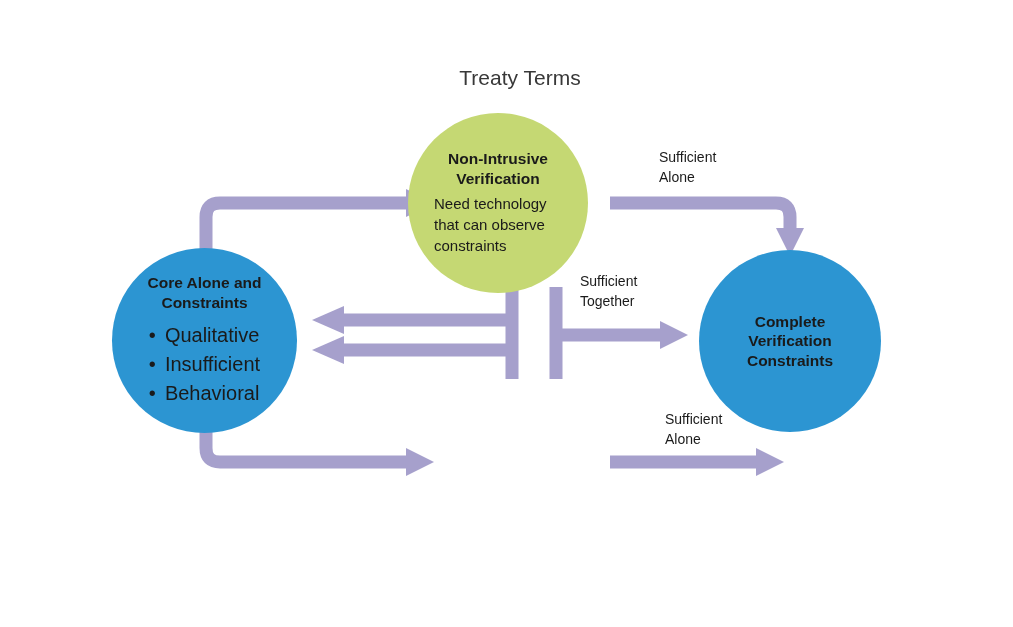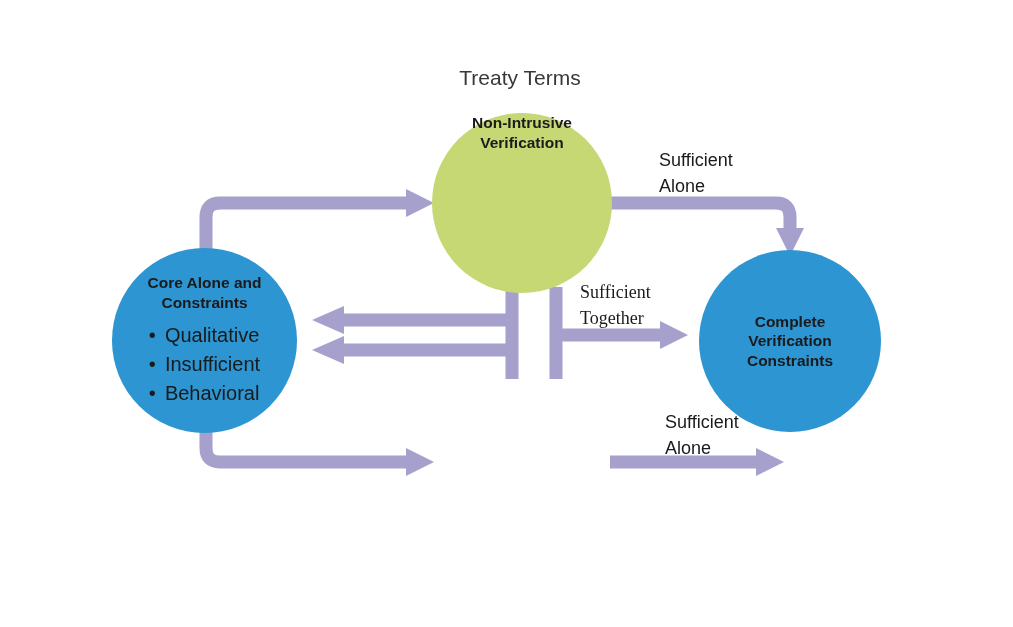--- a/index.html
+++ b/index.html
@@ -71,21 +71,21 @@
     list-style: none;
     margin: 8px 0 0 0;
     padding: 0;
     font-size: 20px;
     line-height: 1.45;
     text-align: left;
   }
   .bullets li::before { content: "•"; margin-right: 9px; }
   .edge-label {
     position: absolute;
-    font-size: 18px;
+    font-size: 14px;
     line-height: 1.42;
     color: var(--color-text);
   }
   .w-core-head { width: 130px; }
   .w-noni-head { width: 116px; }
   .w-noni-body { width: 128px; }
   .w-intr-head { width: 116px; }
   .w-intr-body { width: 146px; }
   .w-comp-head { width: 98px; }
 </style>
@@ -142,32 +142,33 @@
 
   <div class="circle blue" style="left:112px; top:248px; width:185px; height:185px;">
     <div class="node-heading w-core-head">Core Alone and Constraints</div>
     <ul class="bullets">
       <li>Qualitative</li>
       <li>Insufficient</li>
       <li>Behavioral</li>
     </ul>
   </div>
 
-  <div class="circle green" style="left:432px; top:113px; width:180px; height:180px;justify-content:space-between;">
+  <div class="circle green" style="left:408px; top:113px; width:180px; height:180px;">
     <div class="node-heading w-noni-head">Non-Intrusive Verification</div>
+    <div class="node-body w-noni-body">Need technology that can observe constraints</div>
   </div>
 
 
   <div class="circle blue" style="left:699px; top:250px; width:182px; height:182px;">
     <div class="node-heading w-comp-head">Complete Verification Constraints</div>
   </div>
 
   <div class="edge-label" style="left:659px; top:148px; width:85px;">Sufficient Alone</div>
 
 
-  <div class="edge-label" style="left:580px; top:280px; width:80px;font-family:Liberation Serif, serif;">Sufficient Together</div>
+  <div class="edge-label" style="left:580px; top:272px; width:80px;">Sufficient Together</div>
 
 
   <div class="edge-label" style="left:665px; top:410px; width:85px;">Sufficient Alone</div>
 
   <div class="diagram-title">Treaty Terms</div>
 
 </div>
 
 </body></html>

